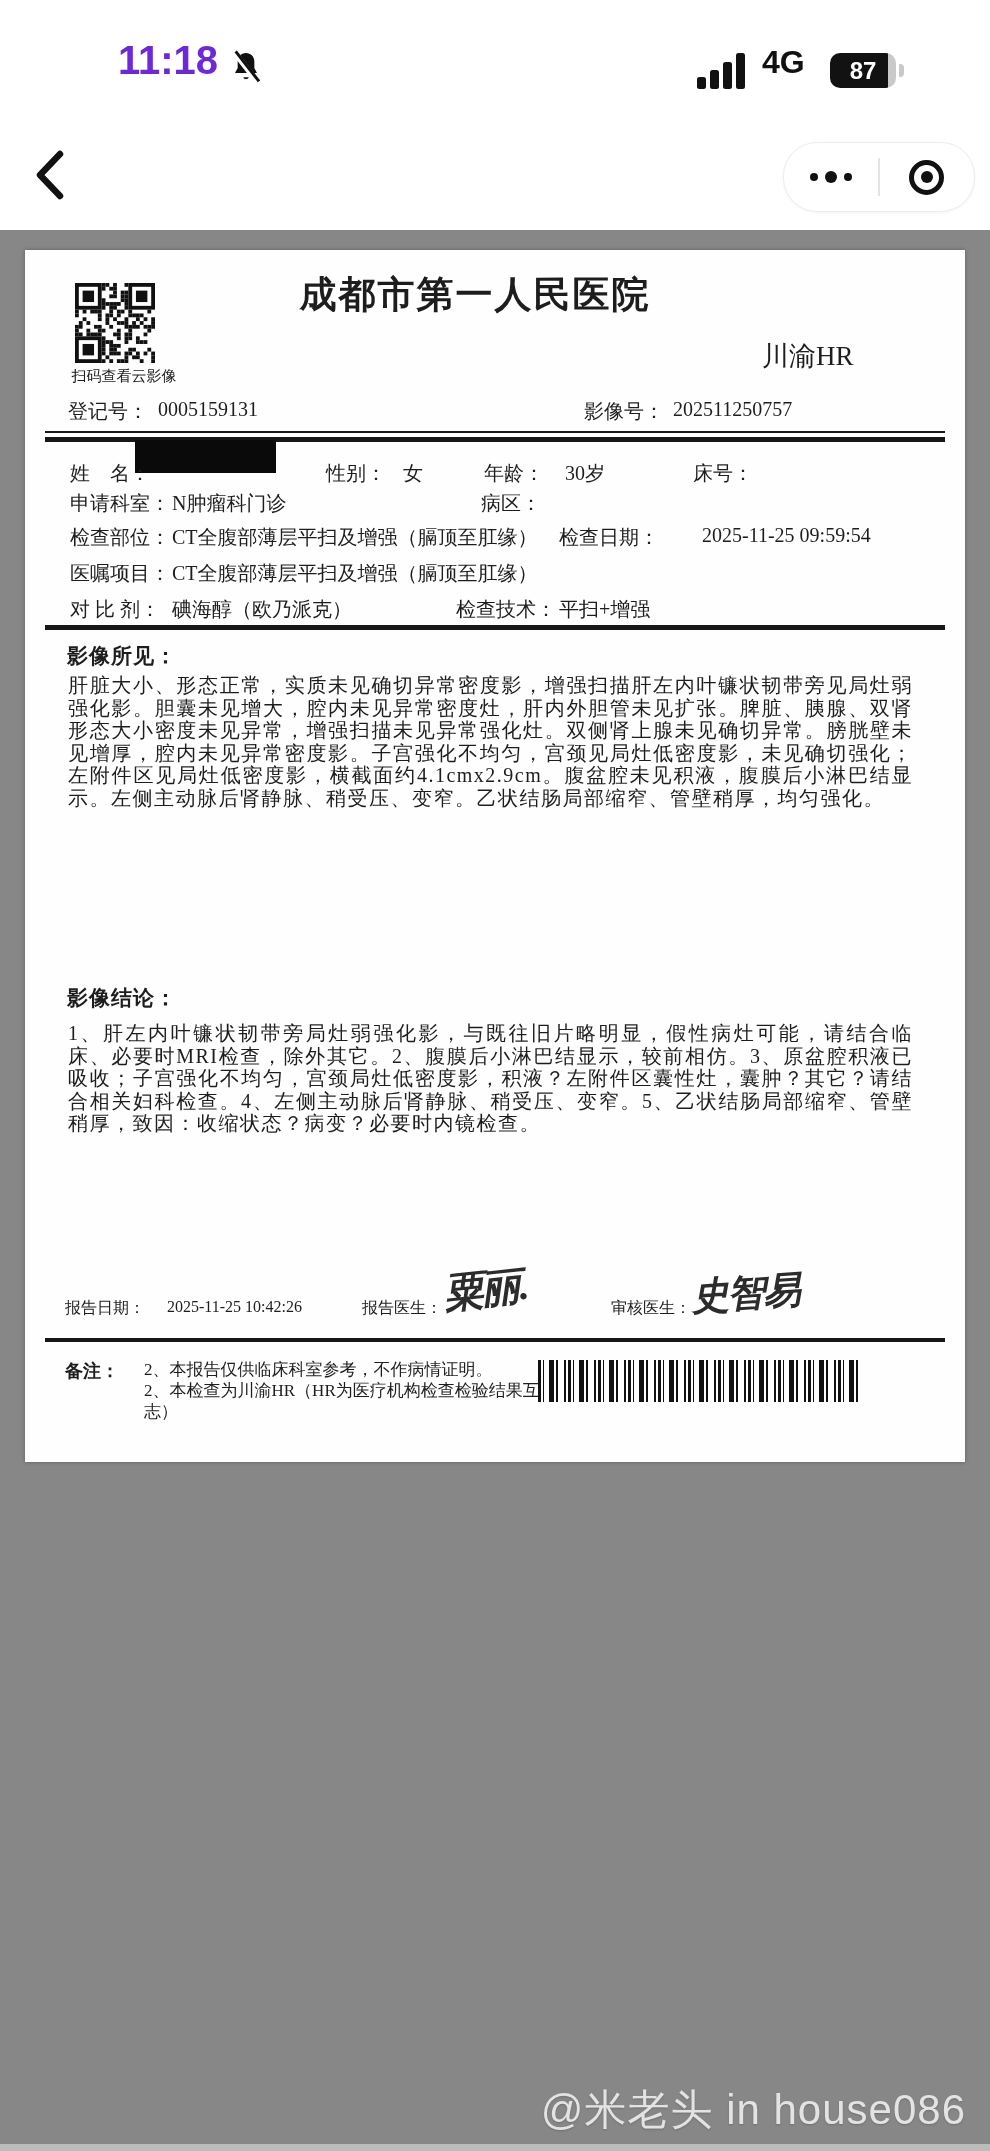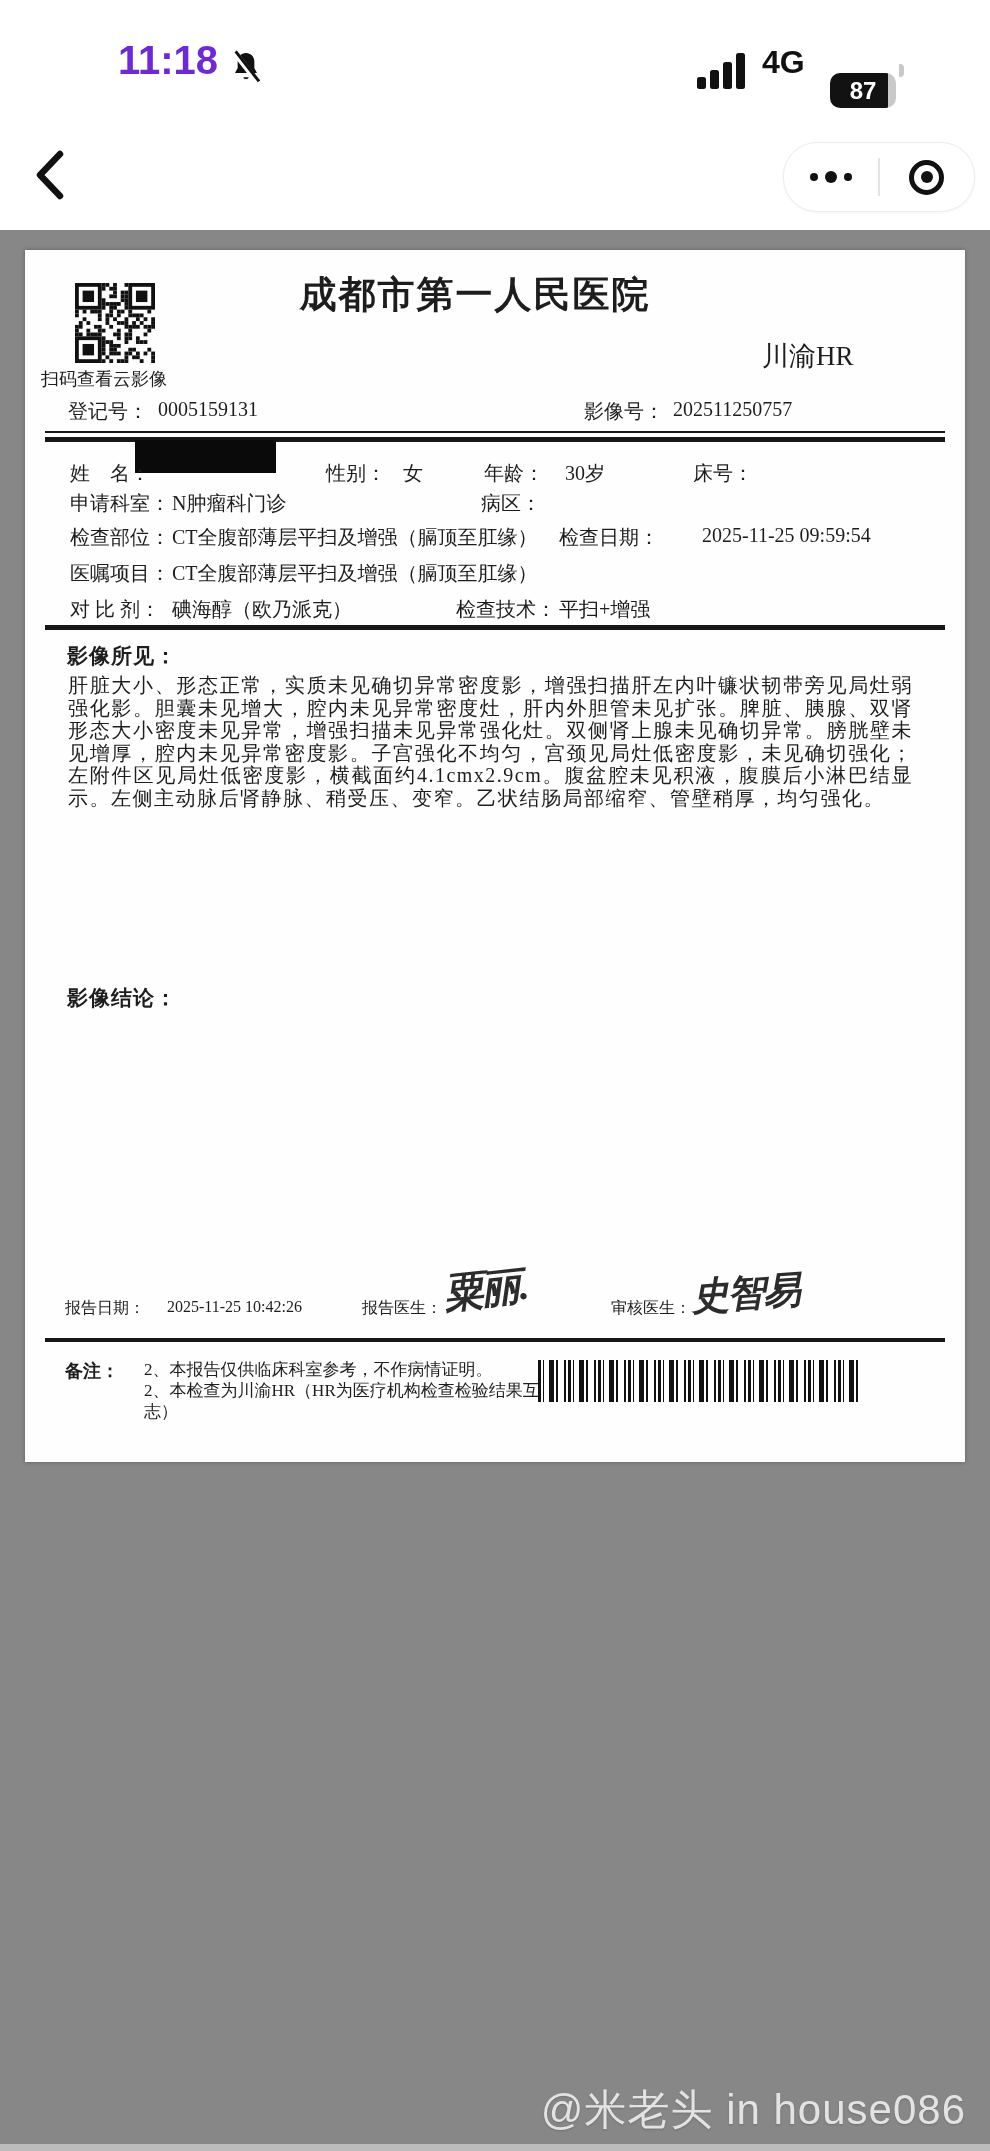--- a/index.html
+++ b/index.html
@@ -5,21 +5,21 @@
   html,body{margin:0;padding:0;}
   body{width:990px;height:2151px;position:relative;background:#fff;
        font-family:"Liberation Sans","DejaVu Sans",sans-serif;}
   .abs{position:absolute;}
   
   .statusbar{position:absolute;top:0;left:0;width:990px;height:110px;background:#fff;}
   .time{position:absolute;left:118px;top:38px;font-size:40px;font-weight:bold;color:#6d28d9;letter-spacing:0px;}
   .net-label{position:absolute;left:762px;top:44px;font-size:32px;font-weight:600;color:#111;}
   .battery{position:absolute;left:830px;top:53px;width:66px;height:35px;border-radius:10px;
            background:linear-gradient(90deg,#121212 0 88%,#c9c9c9 88% 100%);
-           color:#fff;font-size:24px;font-weight:bold;text-align:center;line-height:35px;margin-top:20px;}
+           color:#fff;font-size:24px;font-weight:bold;text-align:center;line-height:35px;}
   .battery-nub{position:absolute;left:899px;top:64px;width:5px;height:13px;background:#c9c9c9;border-radius:0 4px 4px 0;}
   .navbar{position:absolute;top:110px;left:0;width:990px;height:120px;background:#fff;}
   .capsule{position:absolute;left:783px;top:32px;width:190px;height:68px;border-radius:34px;
            background:#fff;border:1.5px solid #ececec;box-shadow:0 1px 3px rgba(0,0,0,.04);
            display:flex;align-items:center;}
   .cap-half{flex:1;display:flex;align-items:center;justify-content:center;height:100%;cursor:pointer;}
   .cap-div{width:1.5px;height:38px;background:#e4e4e4;}
   .dot{background:#111;border-radius:50%;display:inline-block;}
   .ring{width:25px;height:25px;border:5px solid #111;border-radius:50%;display:flex;align-items:center;justify-content:center;}
   .ring .dot{width:12px;height:12px;}
@@ -30,21 +30,21 @@
              text-shadow:0 1px 2px rgba(0,0,0,.18);letter-spacing:1px;}
   
   .paper{position:absolute;left:25px;top:250px;width:940px;height:1212px;background:#fefefe;
          box-shadow:0 0 4px rgba(0,0,0,.3);color:#1d1d1d;
          font-family:"Liberation Serif","DejaVu Serif",serif;}
   .hdr-center{position:absolute;left:0;top:24px;width:100%;text-align:center;transform:translateX(-20px);}
   .h1{font-size:37px;font-weight:bold;letter-spacing:2px;line-height:42px;}
   .h2{font-size:33px;font-weight:600;letter-spacing:2px;line-height:40px;}
   .doc-title{font-size:24px;font-weight:bold;letter-spacing:1px;margin-top:8px;}
   .hr-label{position:absolute;left:737px;top:88px;font-size:27px;font-weight:normal;}
-  .qr-caption{position:absolute;left:16px;top:117px;width:150px;font-size:18px;}
+  .qr-caption{position:absolute;left:24px;top:117px;width:150px;text-align:center;font-size:15px;}
   .reg-row span{font-size:20px;}
   .rule-thin{position:absolute;left:20px;right:20px;top:181px;border-top:2px solid #171717;}
   .rule-thick{position:absolute;left:20px;right:20px;height:5px;background:#171717;}
   .tbl{position:absolute;left:0;top:195px;width:940px;height:178px;font-size:20px;}
   .tbl span{position:absolute;white-space:nowrap;}
   .redact{position:absolute;background:#0a0a0a;}
   .sec-title{position:absolute;left:42px;font-size:21px;font-weight:bold;letter-spacing:1px;}
   .para{position:absolute;left:43px;width:845px;font-size:20px;line-height:22.5px;
         letter-spacing:1.5px;text-align:justify;}
   .sig{position:absolute;font-size:40px;font-style:italic;font-weight:bold;color:#2c2c2c;
@@ -293,20 +293,21 @@
     <span style="left:431px;top:151px">检查技术：</span>
     <span style="left:534px;top:151px">平扫+增强</span>
   </div>
 
   <div class="rule-thick" style="top:375px"></div>
 
   <div class="sec-title" style="top:392px">影像所见：</div>
   <div class="para" style="top:424px">肝脏大小、形态正常，实质未见确切异常密度影，增强扫描肝左内叶镰状韧带旁见局灶弱强化影。胆囊未见增大，腔内未见异常密度灶，肝内外胆管未见扩张。脾脏、胰腺、双肾形态大小密度未见异常，增强扫描未见异常强化灶。双侧肾上腺未见确切异常。膀胱壁未见增厚，腔内未见异常密度影。子宫强化不均匀，宫颈见局灶低密度影，未见确切强化；左附件区见局灶低密度影，横截面约4.1cmx2.9cm。腹盆腔未见积液，腹膜后小淋巴结显示。左侧主动脉后肾静脉、稍受压、变窄。乙状结肠局部缩窄、管壁稍厚，均匀强化。</div>
 
   <div class="sec-title" style="top:734px">影像结论：</div>
+  <div class="para" style="top:772px">1、肝左内叶镰状韧带旁局灶弱强化影，与既往旧片略明显，假性病灶可能，请结合临床、必要时MRI检查，除外其它。2、腹膜后小淋巴结显示，较前相仿。3、原盆腔积液已吸收；子宫强化不均匀，宫颈局灶低密度影，积液？左附件区囊性灶，囊肿？其它？请结合相关妇科检查。4、左侧主动脉后肾静脉、稍受压、变窄。5、乙状结肠局部缩窄、管壁稍厚，致因：收缩状态？病变？必要时内镜检查。</div>
 
   <div class="rr">
     <span style="left:40px;top:1048px">报告日期：</span>
     <span style="left:142px;top:1048px">2025-11-25 10:42:26</span>
     <span style="left:337px;top:1048px">报告医生：</span>
     <span style="left:586px;top:1048px">审核医生：</span>
   </div>
   <span class="sig" style="left:418px;top:1012px;transform:rotate(-6deg)">粟丽.</span>
   <span class="sig" style="left:666px;top:1018px;transform:rotate(-4deg);font-size:38px">史智易</span>
 

